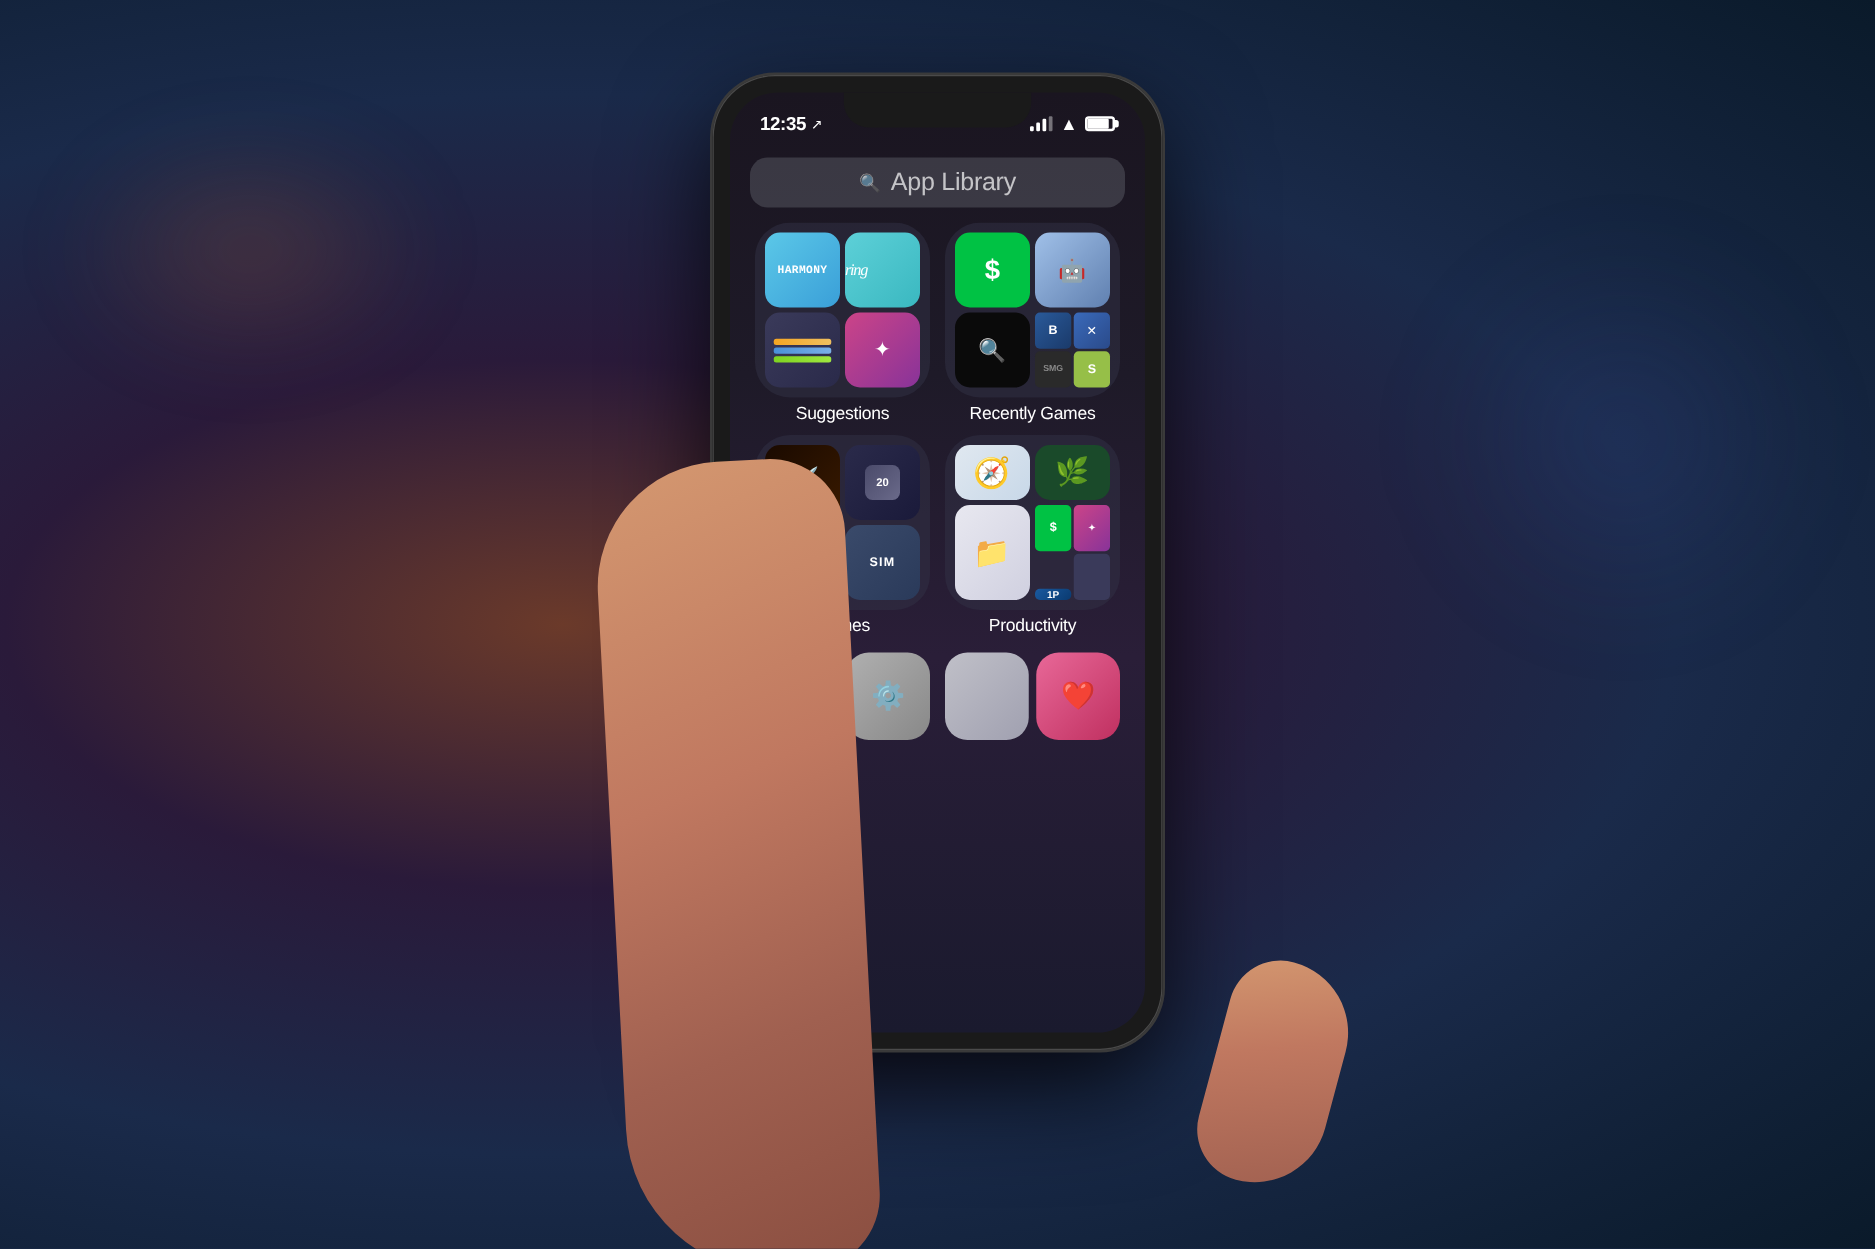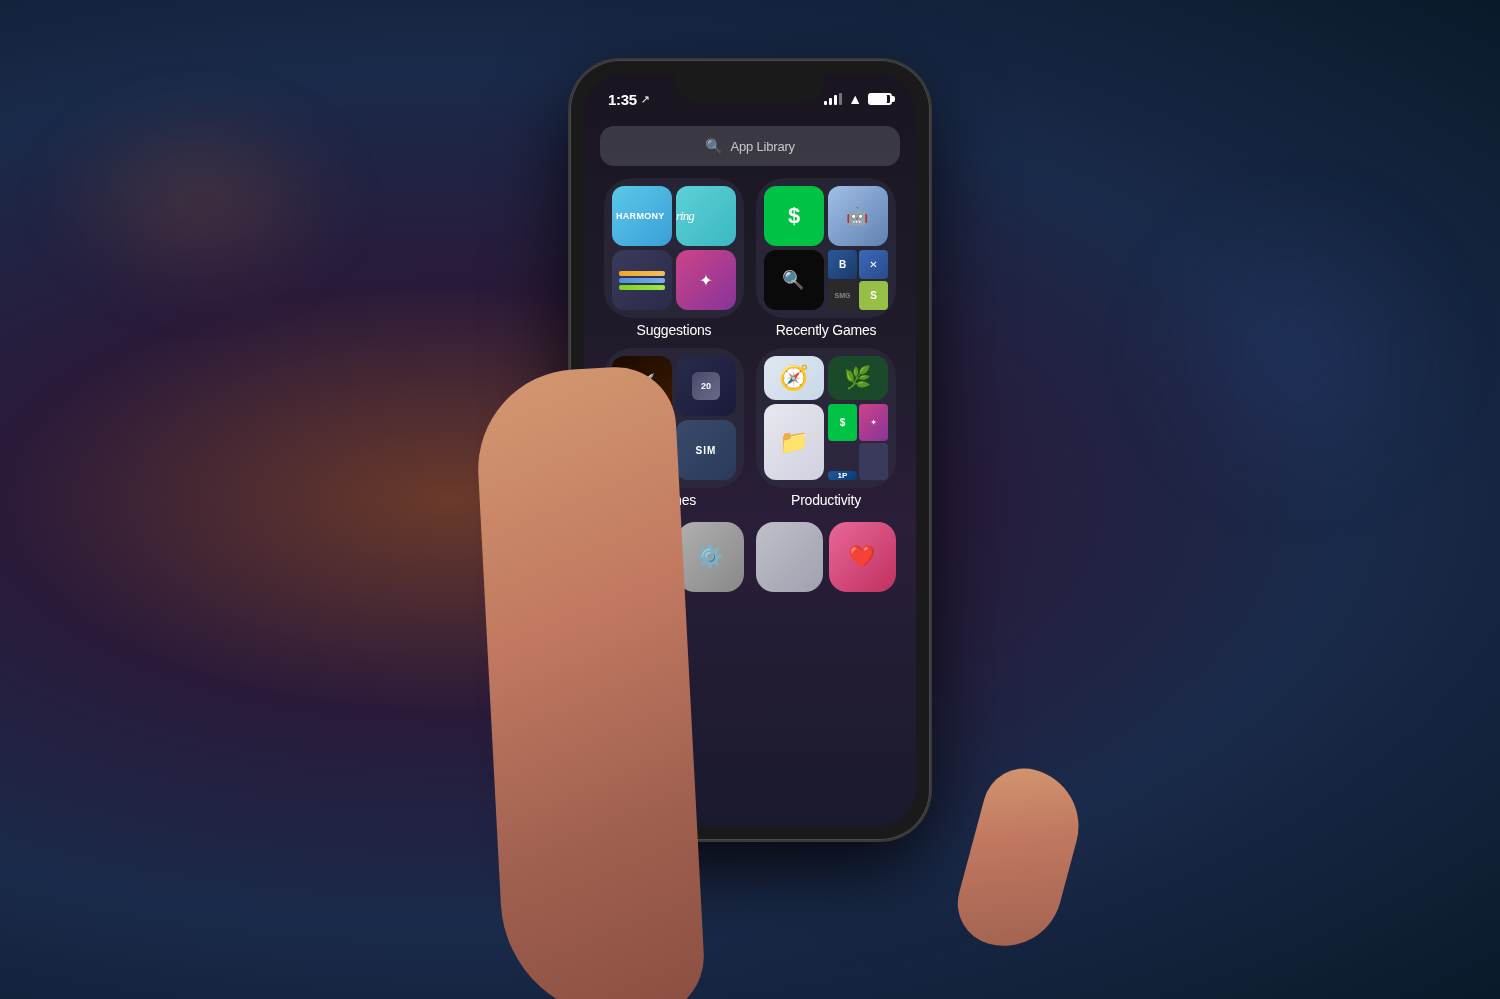--- a/index.html
+++ b/index.html
@@ -150,21 +150,21 @@
       gap: 8px;
     }
 
     .search-icon {
       color: rgba(255,255,255,0.7);
       font-size: 14px;
     }
 
     .search-text {
       color: rgba(255,255,255,0.7);
-      font-size: 13px;
+      font-size: 20px;
       letter-spacing: -0.2px;
     }
 
     
     .app-grid {
       flex: 1;
       padding: 0 16px;
       display: flex;
       flex-direction: column;
       gap: 10px;
@@ -219,21 +219,22 @@
     .app-harmony {
       background: linear-gradient(135deg, #5bc8e8, #3a9fd8);
       color: white;
       font-size: 9px;
       font-weight: 800;
       letter-spacing: 0.5px;
       text-align: center;
       padding: 4px;
       display: flex;
       align-items: center;
-      justify-content: flex-start;
+      justify-content: center;
+      font-family: Liberation Mono, monospace;
     }
 
     .app-ring {
       background: linear-gradient(135deg, #5dd0d8, #3ab8c0);
       color: white;
       font-size: 14px;
       font-weight: 300;
       font-family: serif;
       display: flex;
       align-items: center;
@@ -323,21 +324,21 @@
   <div class="blur-circle-1"></div>
   <div class="blur-circle-2"></div>
 
   <div class="phone">
     <div class="phone-screen">
 
       <div class="notch"></div>
 
       <div class="status-bar">
         <div style="display:flex;align-items:center;gap:4px;">
-          <span class="status-time">1:35</span>
+          <span class="status-time">12:35</span>
           <span style="color:white;font-size:11px;">↗</span>
         </div>
         <div class="status-icons">
           <div class="signal-bars">
             <div class="signal-bar" style="height:4px;"></div>
             <div class="signal-bar" style="height:7px;"></div>
             <div class="signal-bar" style="height:10px;"></div>
             <div class="signal-bar" style="height:12px;opacity:0.4;"></div>
           </div>
           <span class="wifi-icon">▲</span>

